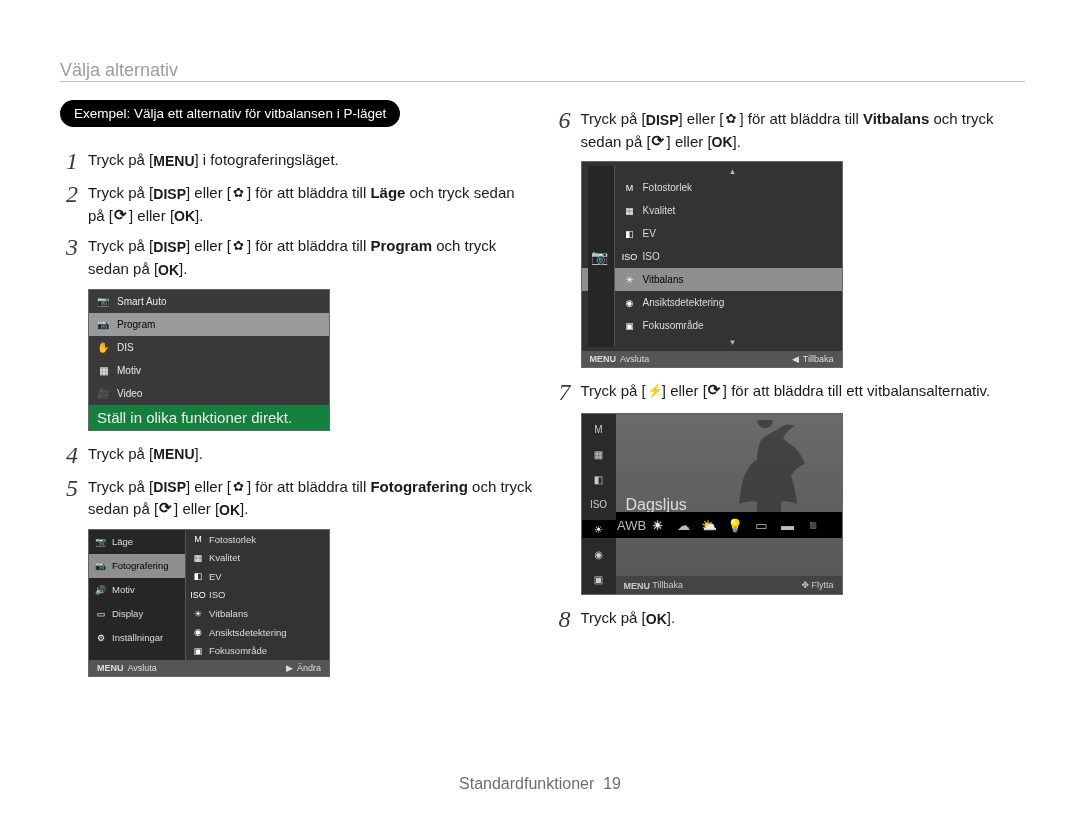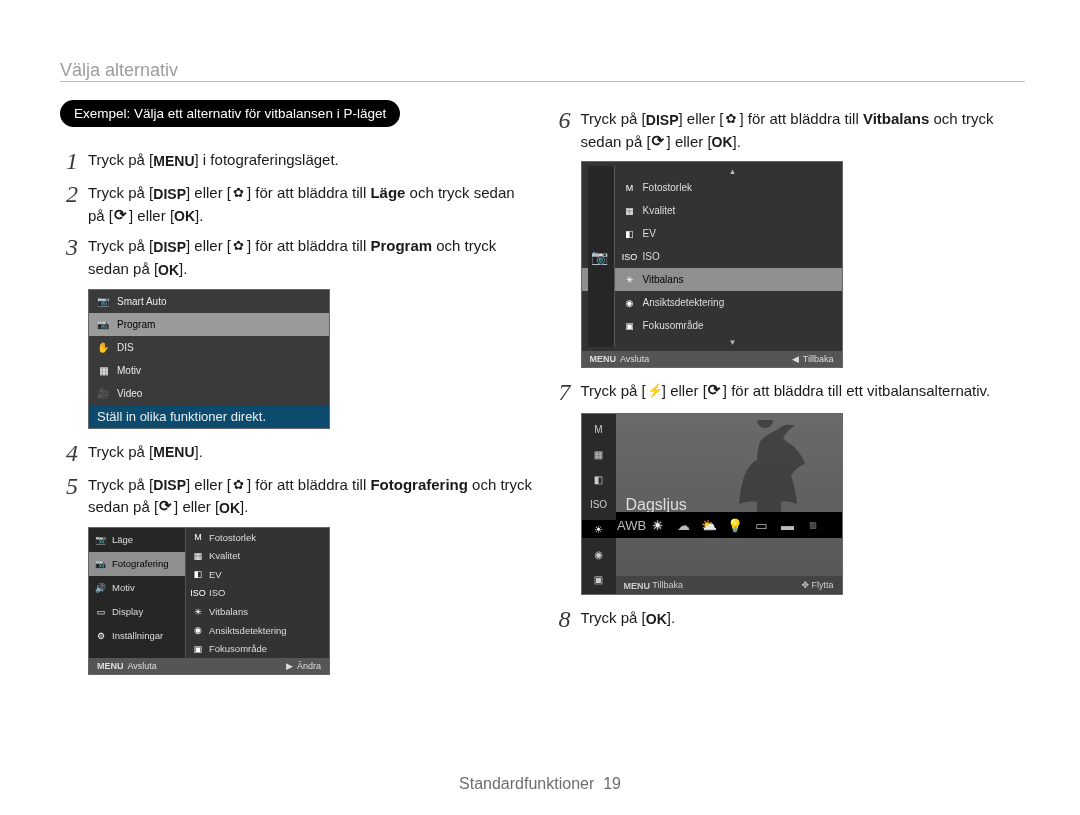--- a/index.html
+++ b/index.html
@@ -139,23 +139,23 @@
     align-items: center;
     justify-content: center;
     font-size: 10px;
     color: #fff;
   }
   .menu-item.selected {
     background: #9a9a9a;
     color: #000000;
   }
   .panel-hint {
-    background: #0c4a6e;
+    background: #15803d;
     color: #eee;
-    font-size: 13px;
+    font-size: 15px;
     padding: 4px 8px;
   }
   .panel-footer {
     background: #555;
     color: #ddd;
     display: flex;
     justify-content: space-between;
     font-size: 9px;
     padding: 3px 8px;
   }

